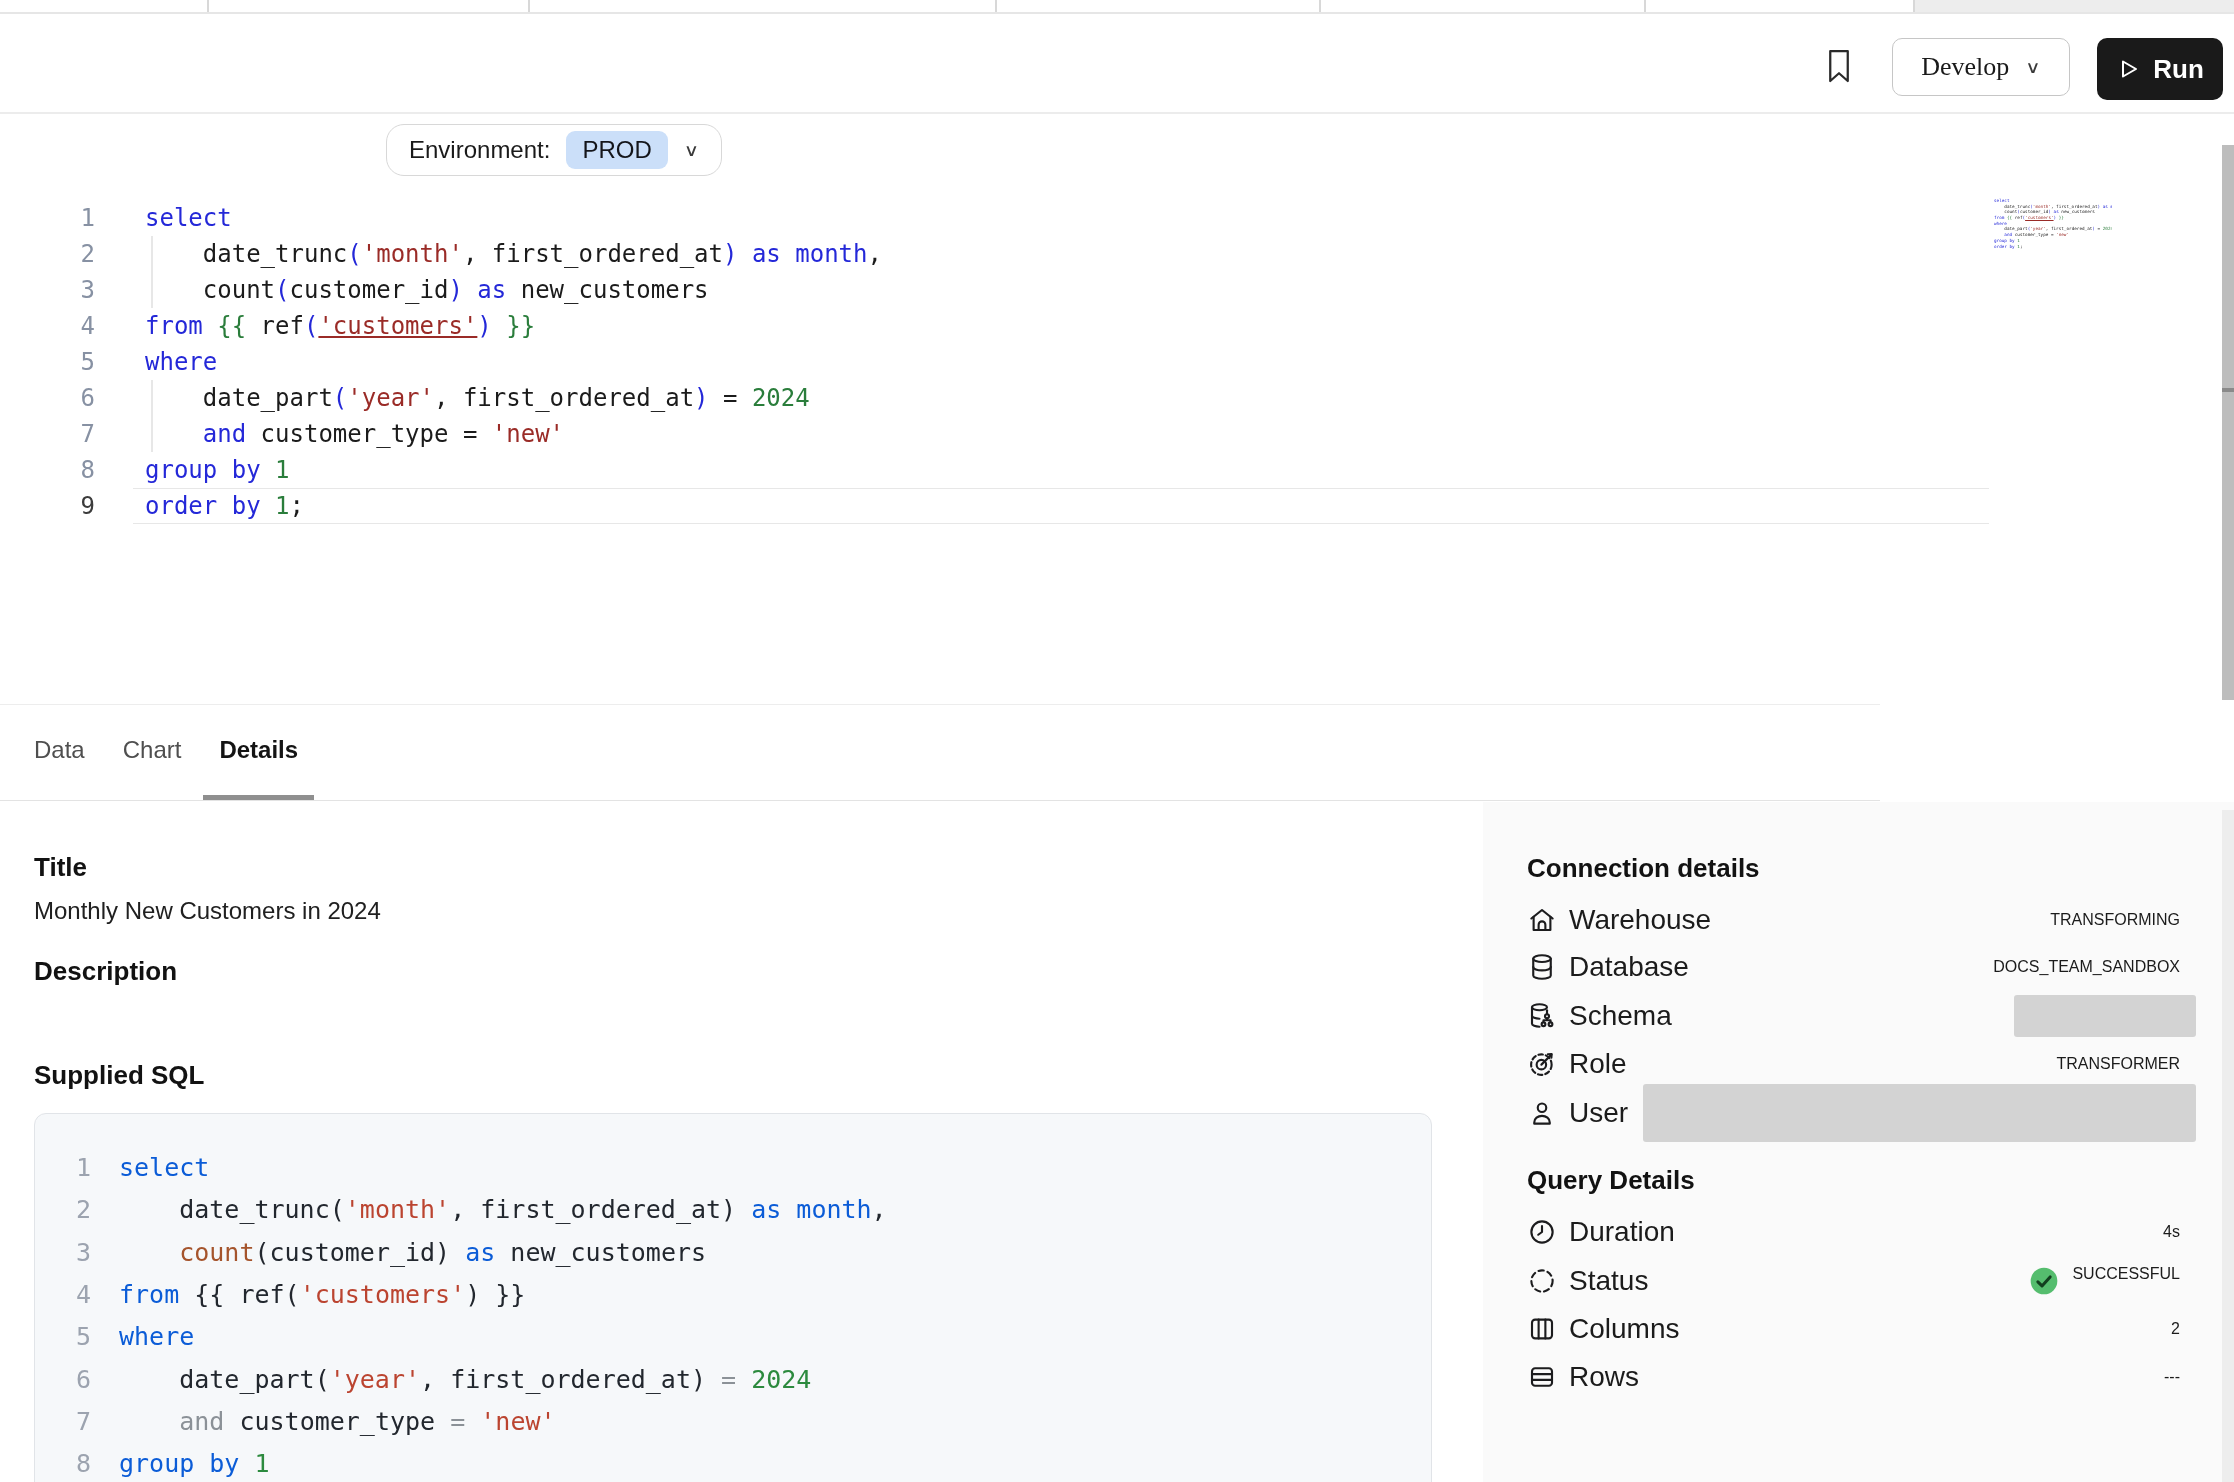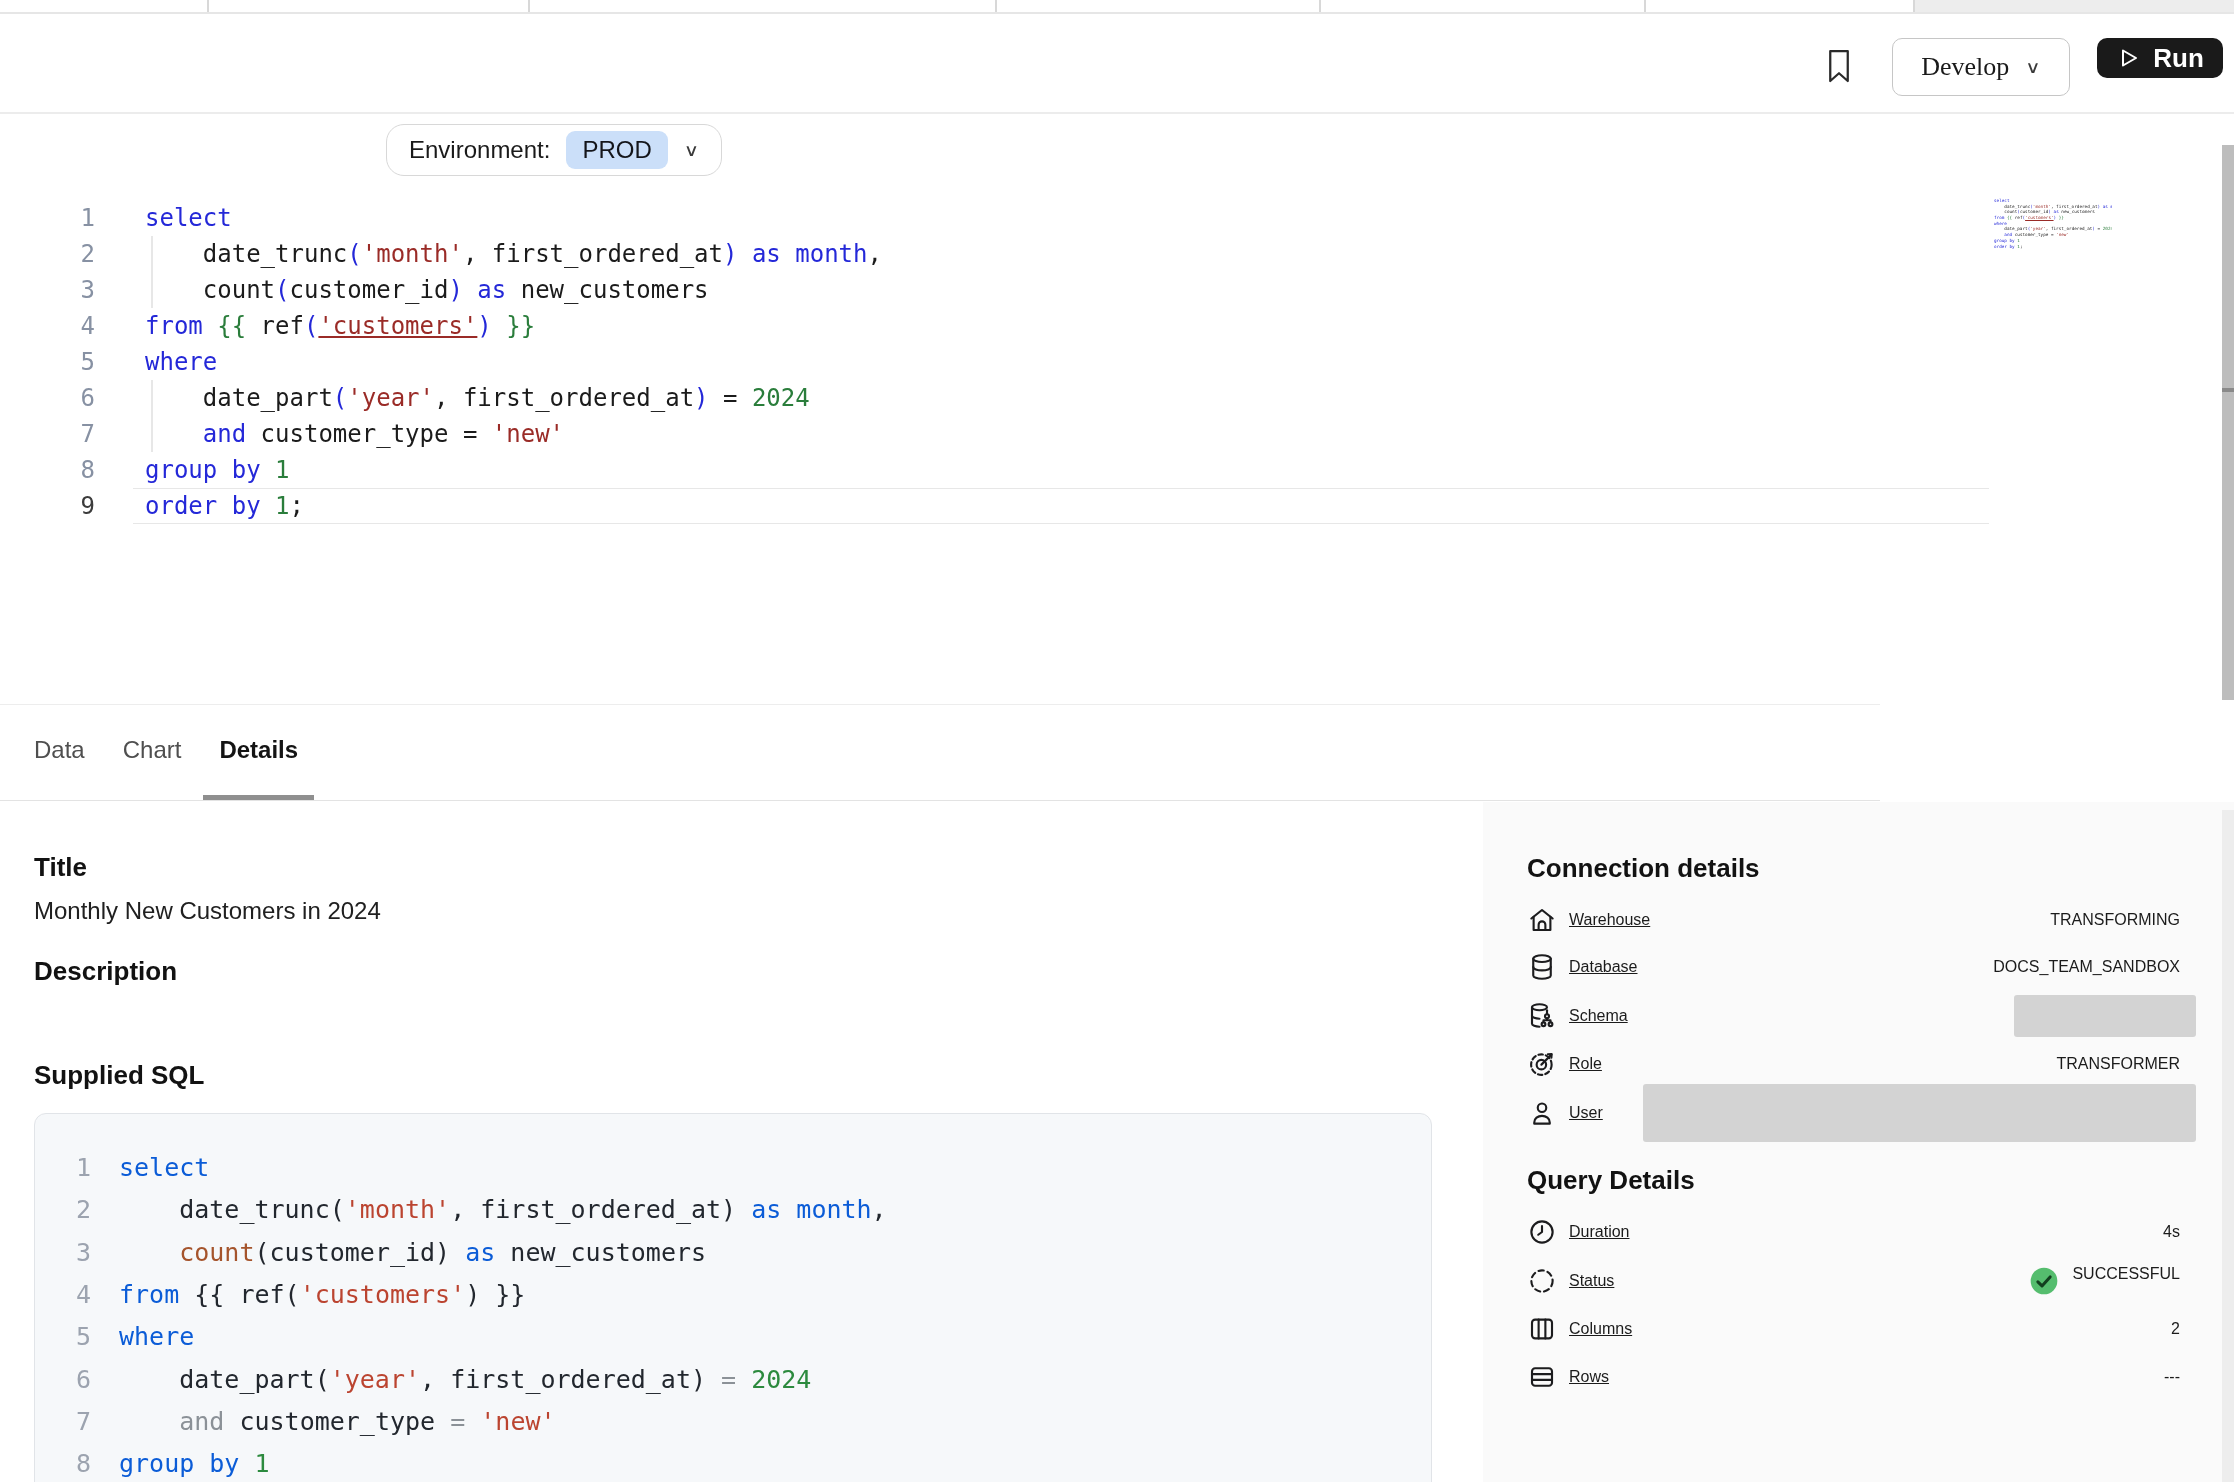--- a/index.html
+++ b/index.html
@@ -11,21 +11,21 @@
   .topstrip .seg-gray{position:absolute;top:0;height:12px;left:1913px;width:321px;background:#ededed;}
   .topstrip .tdiv{position:absolute;top:0;width:1.5px;height:12px;background:#d8d8d8;}
 
   
   .header{position:absolute;left:0;top:14px;width:2234px;height:98px;background:#fff;}
   .hdr-divider{position:absolute;left:0;top:112px;width:2234px;height:1.5px;background:#ececec;}
   .bookmark{position:absolute;left:1824px;top:34px;width:30px;height:36px;cursor:pointer;}
   .btn-develop{position:absolute;left:1892px;top:24px;width:178px;height:58px;border:1.5px solid #c6c6c6;
     border-radius:10px;background:#fff;display:flex;align-items:center;justify-content:center;gap:16px;
     font-size:26px;color:#1a1a1a;box-sizing:border-box;cursor:pointer;font-family:Liberation Serif, serif;}
-  .btn-run{position:absolute;left:2097px;top:24px;width:126px;height:40px;border-radius:10px;background:#1a1a1a;
+  .btn-run{position:absolute;left:2097px;top:24px;width:126px;height:62px;border-radius:10px;background:#1a1a1a;
     color:#fff;display:flex;align-items:center;justify-content:center;gap:13px;font-size:26px;font-weight:600;cursor:pointer;}
 
   
   .badge{position:absolute;left:19px;top:124px;height:52px;border-radius:12px;background:#e8f7ec;
     display:flex;align-items:center;gap:14px;padding:0 22px 0 14px;}
   .badge .txt{font-size:24px;font-weight:600;color:#2c8140;}
   .btn-env{position:absolute;left:386px;top:124px;height:52px;border:1.5px solid #d8d8d8;border-radius:18px;background:#fff;
     display:flex;align-items:center;gap:16px;padding:0 22px;box-sizing:border-box;cursor:pointer;}
   .btn-env .lbl{font-size:24px;color:#1a1a1a;}
   .pill{background:#cbdff9;border-radius:9px;padding:5px 16px;font-size:24px;color:#14151a;}
@@ -68,21 +68,21 @@
     border:1.5px solid #e1e4e8;border-radius:12px;box-sizing:border-box;
     font-family:"DejaVu Sans Mono",monospace;font-size:25px;overflow:hidden;}
   .sq-line{position:absolute;left:0;width:1340px;height:42px;line-height:42px;white-space:pre;}
   .sqlcard .lnum{position:absolute;left:16px;width:40px;text-align:right;color:#9ca3af;}
   .sqlcard .codetxt{position:absolute;left:84px;white-space:pre;}
   .sq .tk-kw{color:#0b5cd7;} .sq .tk-fn{color:#a5542c;} .sq .tk-st{color:#bb4430;}
   .sq .tk-nu{color:#2c8a3e;} .sq .tk-op{color:#8b9197;}
   .sq .tk-pl,.sq .tk-pa,.sq .tk-br{color:#22272e;}
 
   .detail-row{position:absolute;left:1527px;width:669px;height:48px;display:flex;align-items:center;gap:12px;}
-  .detail-row .dlabel{font-size:16px;color:#1b1b1b;text-decoration:underline;}
+  .detail-row .dlabel{font-size:28px;color:#1b1b1b;}
   .detail-row .dvalue{margin-left:auto;font-size:16px;color:#1b1b1b;padding-right:16px;display:flex;align-items:flex-start;gap:12px;}
   .redact{margin-left:auto;background:#d3d3d3;border-radius:3px;}
   .redact.small{width:182px;height:42px;}
   .redact.wide{width:553px;height:58px;}
   .rowicon{width:30px;height:30px;flex:0 0 30px;display:flex;align-items:center;}
   svg{display:block;}
 </style>
 </head>
 <body>
 

